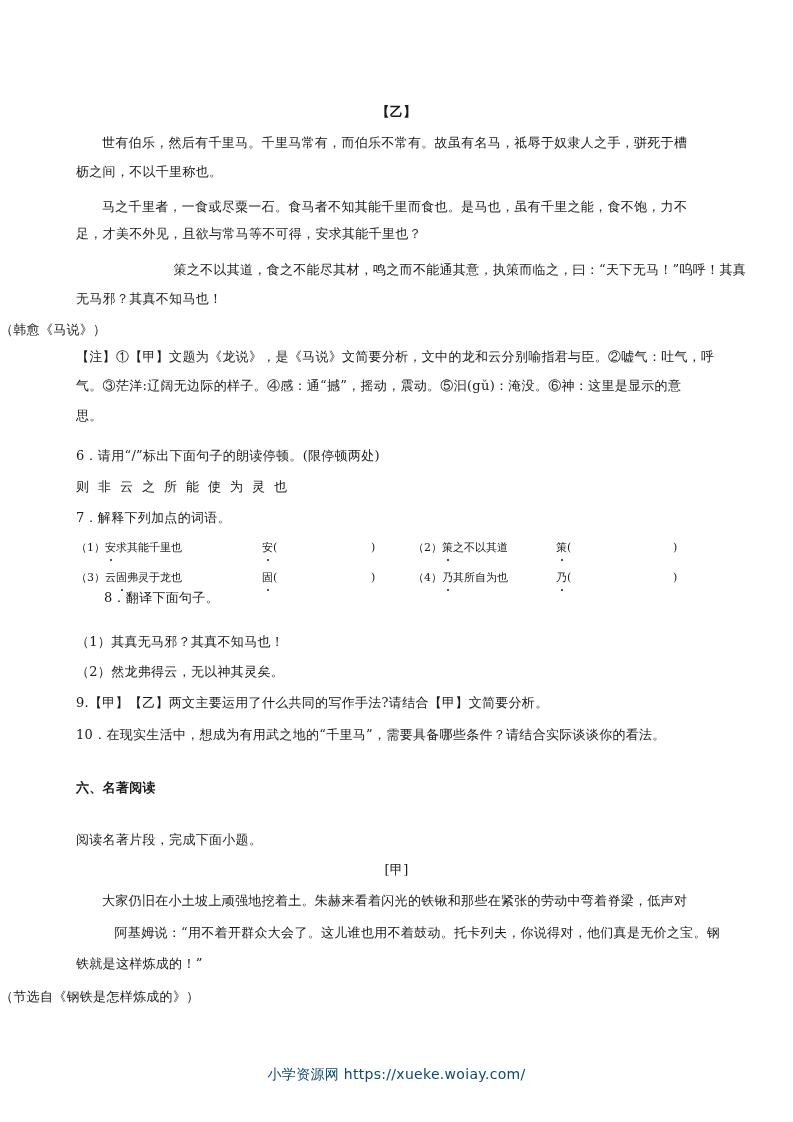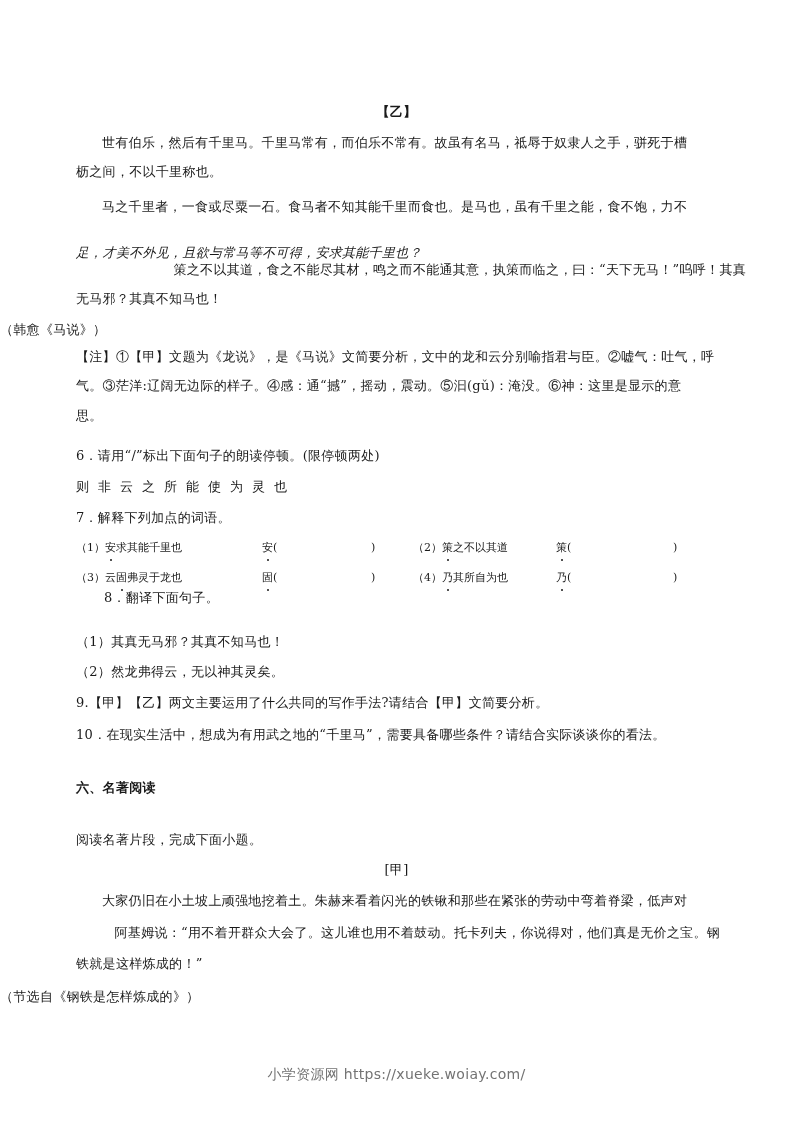--- a/index.html
+++ b/index.html
@@ -22,35 +22,35 @@
   .dot { position: relative; display: inline-block; }
   .dot::after {
     content: ""; position: absolute; left: 50%; bottom: -5px;
     width: 2px; height: 2px; margin-left: -1px; border-radius: 50%;
     background: #1a1a1a;
   }
   .q7 { position: absolute; font-size: 11px; line-height: 16px; white-space: nowrap; }
   .footer {
     position: absolute; left: 0; width: 793px; top: 1066px; text-align: center;
     font-family: "DejaVu Sans", "Liberation Sans", sans-serif;
-    font-size: 14px; color: #737373; letter-spacing: 0.3px;
+    font-size: 14px; color: #0c4a6e; letter-spacing: 0.3px;
   }
 </style>
 </head>
 <body>
 
 <div class="page">
 
   <div class="line center bold" style="top:104px;">【乙】</div>
 
   <div class="line indent" style="top:135px;">世有伯乐，然后有千里马。千里马常有，而伯乐不常有。故虽有名马，祗辱于奴隶人之手，骈死于槽</div>
   <div class="line indent" style="top:199px;">马之千里者，一食或尽粟一石。食马者不知其能千里而食也。是马也，虽有千里之能，食不饱，力不</div>
 
   <div class="line" style="top:164px;">枥之间，不以千里称也。</div>
-  <div class="line" style="top:245px;font-style:italic;">足，才美不外见，且欲与常马等不可得，安求其能千里也？</div>
+  <div class="line" style="top:226px;">足，才美不外见，且欲与常马等不可得，安求其能千里也？</div>
 
   <div class="line indent" style="top:262px;text-align:right;">策之不以其道，食之不能尽其材，鸣之而不能通其意，执策而临之，曰：“天下无马！”呜呼！其真</div>
   <div class="line" style="top:291px;">无马邪？其真不知马也！</div>
 
   <div class="line right" style="top:322px;">（韩愈《马说》）</div>
 
   <div class="line" style="top:349px;">【注】①【甲】文题为《龙说》，是《马说》文简要分析，文中的龙和云分别喻指君与臣。②嘘气：吐气，呼</div>
   <div class="line" style="top:378px;">气。③茫洋:辽阔无边际的样子。④感：通“撼”，摇动，震动。⑤汩(gǔ)：淹没。⑥神：这里是显示的意</div>
   <div class="line" style="top:408px;">思。</div>
 

